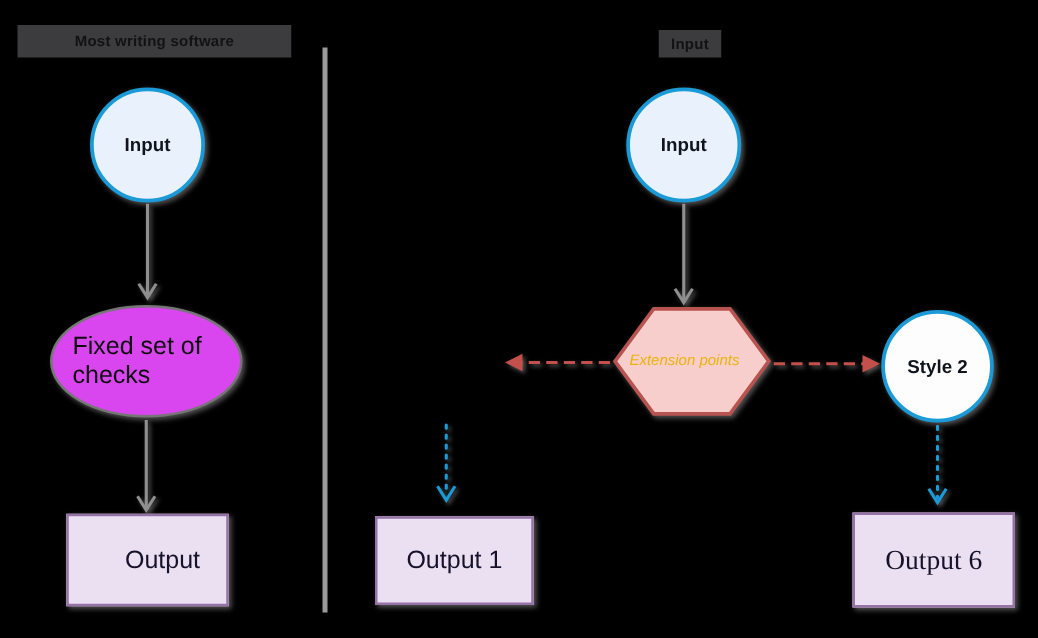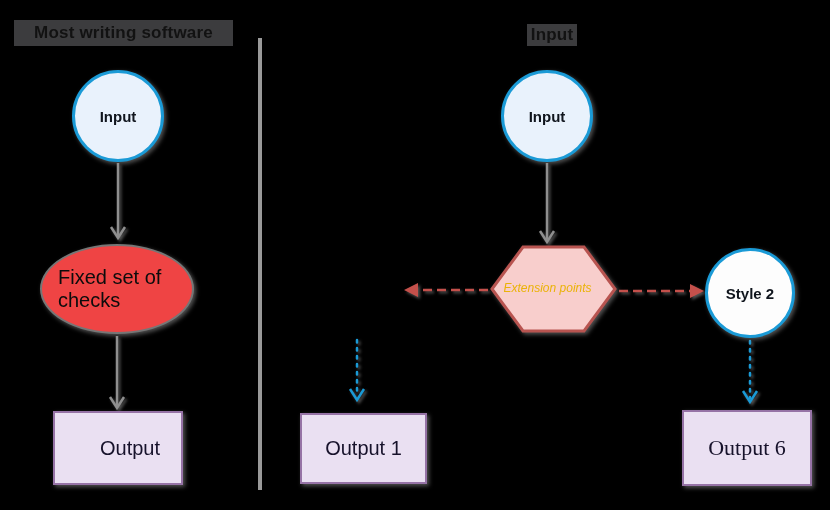--- a/index.html
+++ b/index.html
@@ -2,21 +2,21 @@
 <html><head>
 <meta charset="utf-8">
 <style>
   html,body{margin:0;padding:0;background:#000;}
   .canvas{
     position:relative;width:830px;height:510px;background:#000;overflow:hidden;
     font-family:"Liberation Sans", sans-serif;
   }
   .panel-title{
     position:absolute;background:#3c3c3e;color:#121212;font-weight:bold;
-    font-size:17px;display:flex;align-items:center;justify-content:center;
+    font-size:12px;display:flex;align-items:center;justify-content:center;
     letter-spacing:.2px;
   }
   .title-left{left:14px;top:20px;width:219px;height:26px;}
   .title-right{left:527px;top:24px;width:50px;height:22px;}
   .divider{position:absolute;left:258px;top:38px;width:4px;height:452px;background:#9a9a9a;}
   .node{
     position:absolute;display:flex;align-items:center;justify-content:center;
     text-align:left;box-sizing:border-box;
     filter:drop-shadow(2px 2px 2px rgba(150,150,150,0.55));
   }
@@ -24,21 +24,21 @@
     border-radius:50%;background:#e9f2fc;border:3px solid #1a9ad6;
     font-weight:bold;font-size:15px;color:#10151d;
   }
   .circle.white{background:#fdfdfd;}
   .input-left{left:72px;top:70px;width:92px;height:92px;}
   .input-right{left:501px;top:70px;width:92px;height:92px;}
   .style1{left:312px;top:247px;width:90px;height:90px;}
   .style2{left:705px;top:248px;width:90px;height:90px;}
   .ellipse{
     left:40px;top:244px;width:154px;height:90px;border-radius:50%;
-    background:#ef4444;border:2px solid #767676;font-size:20px;color:#0c0c0c;
+    background:#d946ef;border:2px solid #767676;font-size:20px;color:#0c0c0c;
     padding:0 16px;line-height:1.15;
   }
   .rect{
     background:#eae0f2;border:2px solid #9673a6;font-size:20px;color:#17122b;
   }
   .out0{left:53px;top:411px;width:130px;height:74px;padding-left:24px;}
   .out1{left:300px;top:413px;width:127px;height:71px;}
   .out2{left:682px;top:410px;width:130px;height:76px;font-family:"Liberation Serif", serif;font-size:22px;}
   .hexwrap{left:490px;top:245px;width:127px;height:88px;}
   .hexwrap svg{position:absolute;inset:0;}

